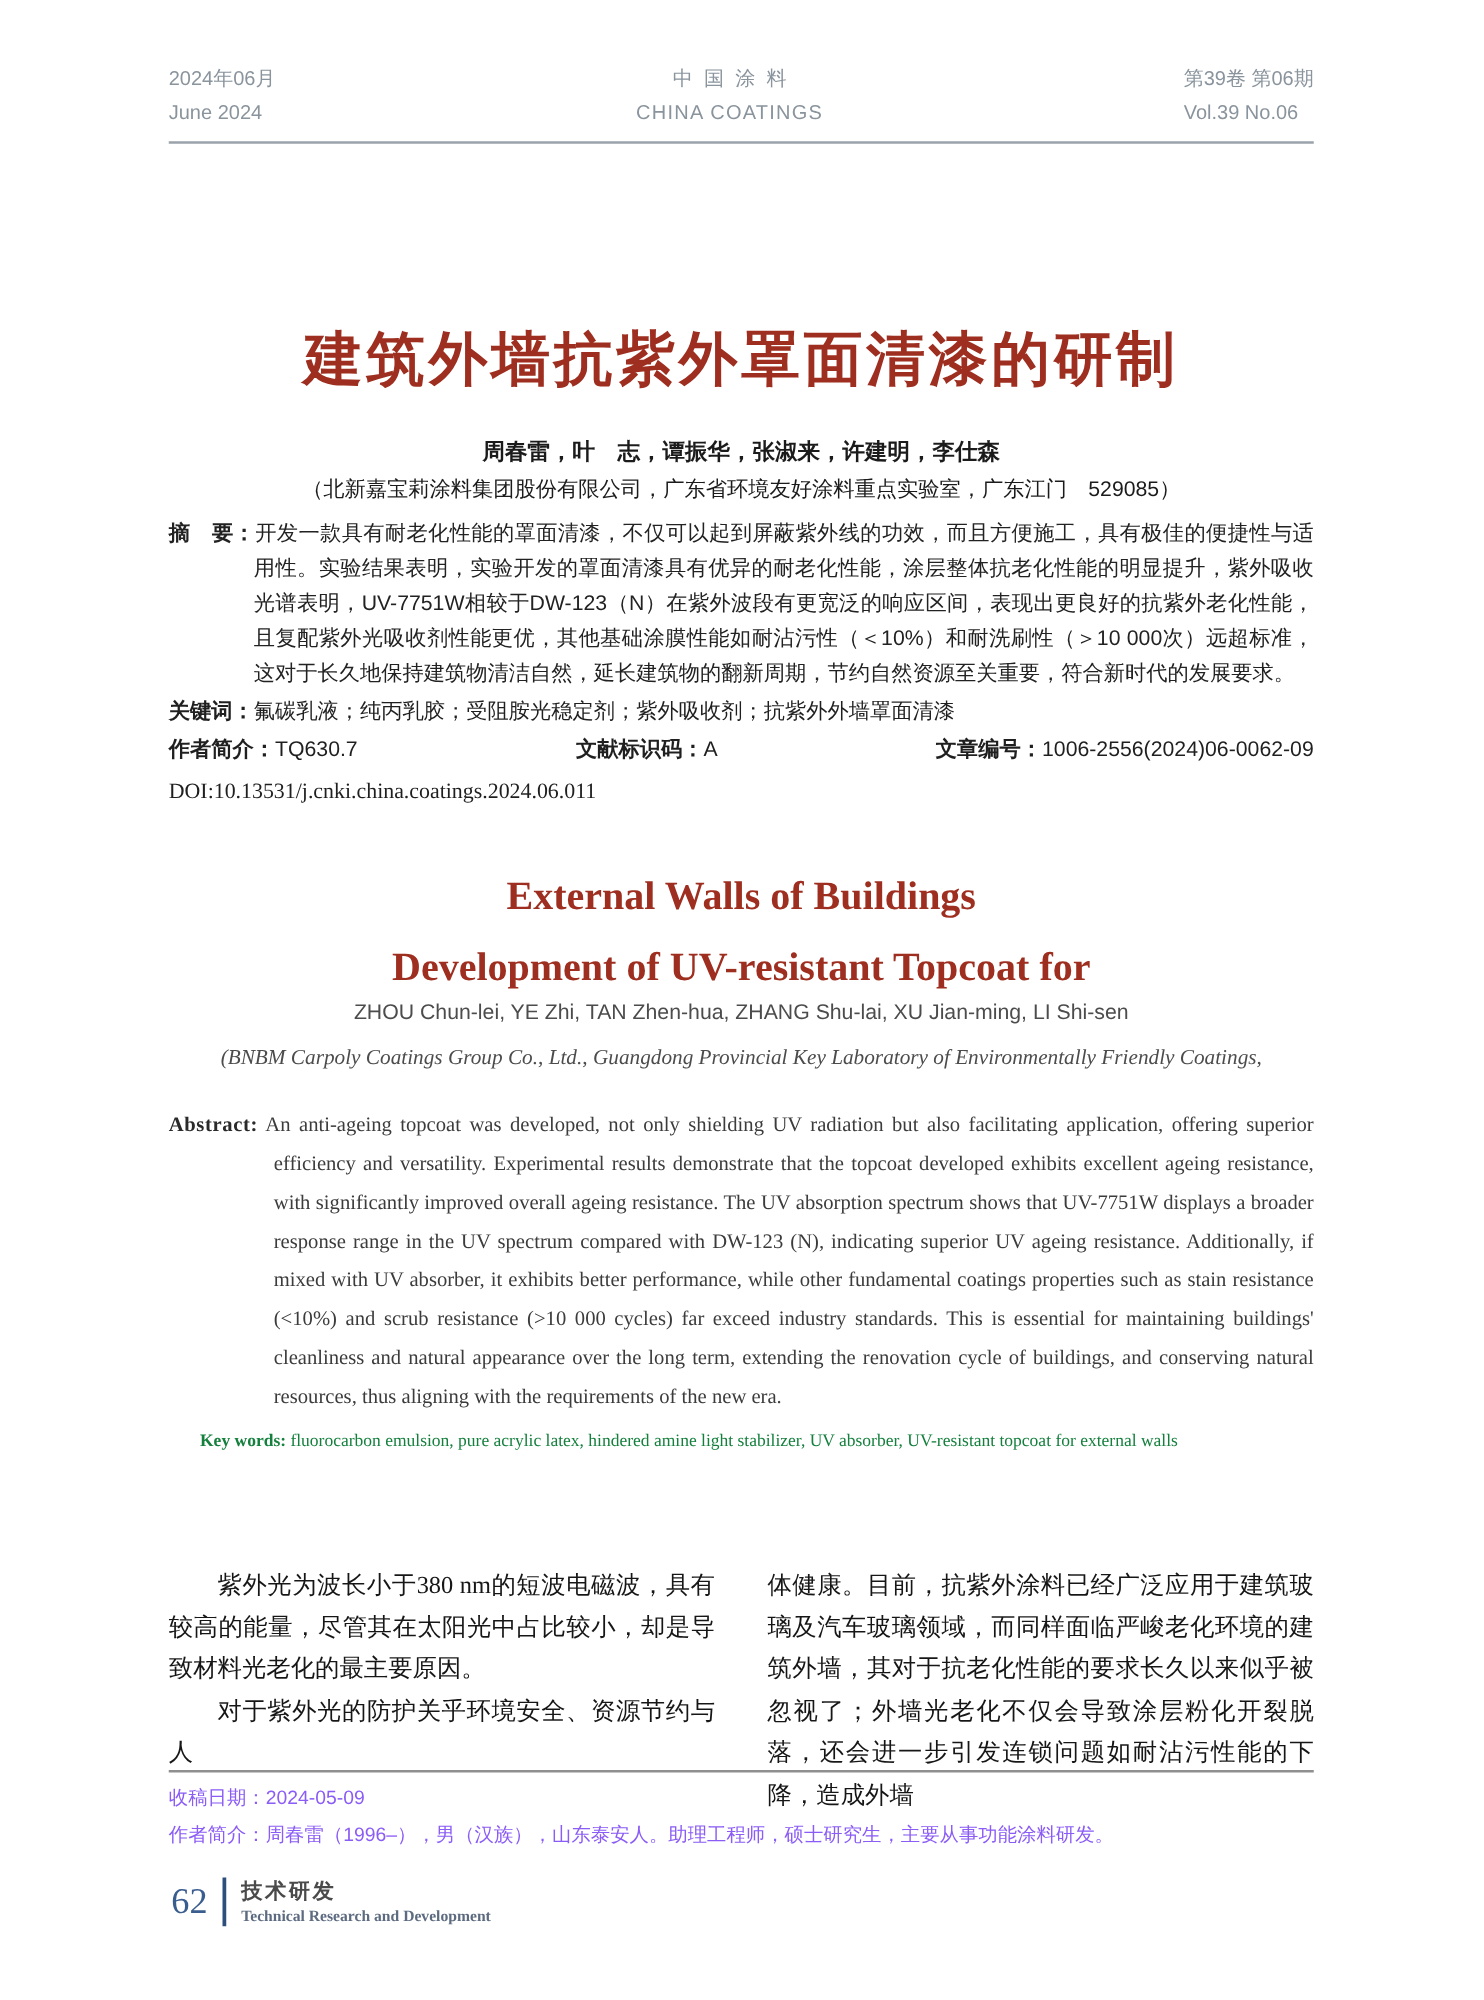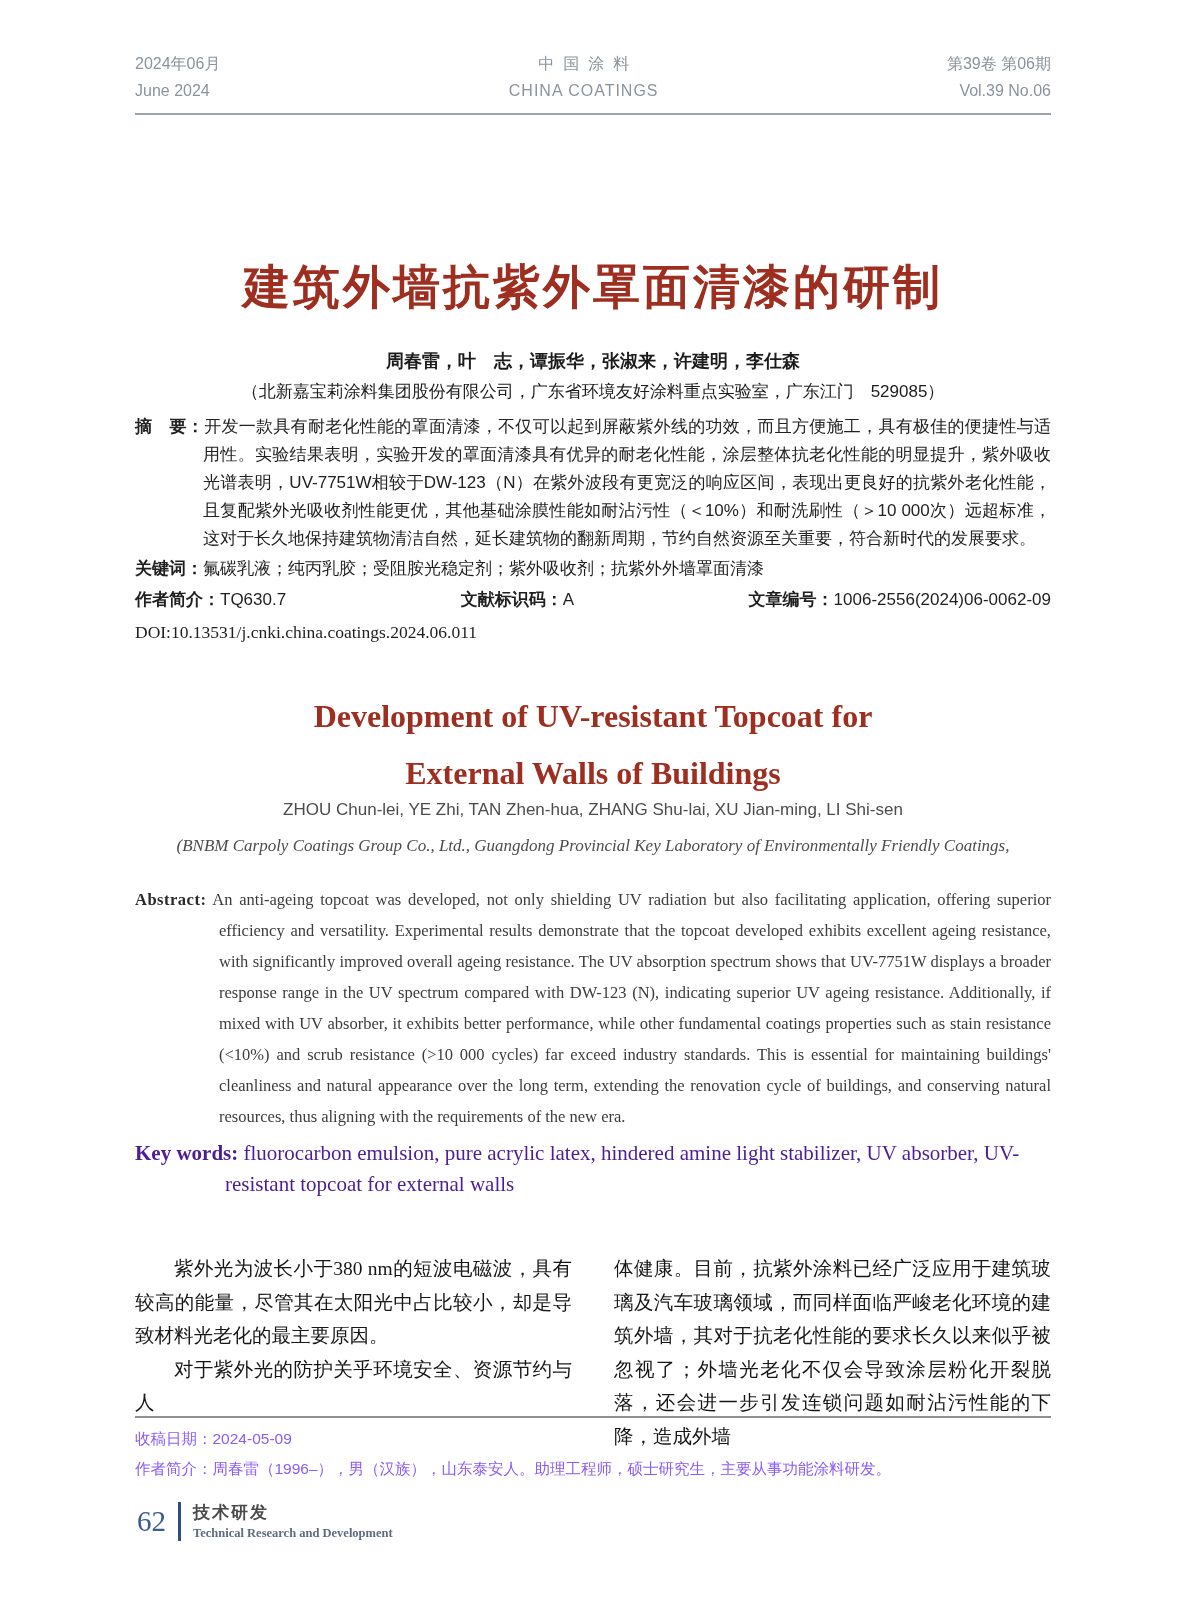--- a/index.html
+++ b/index.html
@@ -12,21 +12,21 @@
   html,body{margin:0;padding:0;background:#ffffff;}
   .page{
     position:relative;width:1187px;height:1600px;background:#fff;overflow:hidden;
     font-family:"Liberation Sans",sans-serif;color:#1f1f1f;
   }
   .abs{position:absolute;left:135px;width:916px;box-sizing:border-box;}
 
   
   .journal-header{top:50px;display:flex;justify-content:space-between;color:var(--header-gray);font-size:16px;line-height:27px;}
   .hcol.center{text-align:center;}
-  .hcol.right{text-align:right;}
+  .hcol.right{}
   .journal-cn{letter-spacing:9px;text-indent:9px;}
   .journal-en{letter-spacing:1px;}
   .header-rule{top:113px;border-top:2px solid #9aa3ab;height:0;}
 
   
   .title-cn{top:256px;margin:0;text-align:center;font-size:47px;font-weight:bold;letter-spacing:3px;color:var(--title-red);}
   .authors-cn{top:349px;text-align:center;font-size:18px;font-weight:bold;color:#1b1b1b;}
   .affiliation-cn{top:380px;text-align:center;font-size:17px;color:#1b1b1b;}
 
   
@@ -41,21 +41,21 @@
 
   
   .title-en{top:688px;margin:0;text-align:center;font-family:"Liberation Serif",serif;font-weight:bold;font-size:32px;line-height:57px;color:var(--title-red);}
   .authors-en{top:800px;text-align:center;font-size:17px;color:#4c4c4c;}
   .affiliation-en{top:831px;text-align:center;font-family:"Liberation Serif",serif;font-style:italic;font-size:17px;line-height:29px;color:#4c4c4c;}
 
   
   .en-abstract-group{top:884px;}
   .abstract-en{font-family:"Liberation Serif",serif;font-size:16.5px;line-height:31px;color:#3c3c3c;padding-left:84px;text-indent:-84px;}
   .abstract-en .hang-label{color:#2a2a2a;letter-spacing:0.5px;}
-  .keywords-en{font-family:"Liberation Serif",serif;font-size:21px;line-height:31px;color:#4c1d95;margin-top:6px;padding-left:90px;text-indent:-90px;text-align:left;}
+  .keywords-en{font-family:"Liberation Serif",serif;font-size:14px;line-height:31px;color:#15803d;margin-top:6px;padding-left:90px;text-indent:-90px;text-align:left;margin-left:25px;}
 
   
   .intro{top:1252px;display:flex;gap:42px;}
   .col{width:437px;font-family:"Liberation Serif",serif;font-size:19.5px;line-height:33.5px;color:#161616;text-align:justify;}
   .intro-heading{margin:0 0 8px 0;font-family:"Liberation Sans",sans-serif;font-size:23px;font-weight:bold;letter-spacing:2px;color:var(--heading-red);line-height:29px;}
   .col p{margin:0;text-indent:2em;}
   .col p.no-indent{text-indent:0;}
 
   
   .footnote-rule{top:1416px;border-top:2px solid #8f8f8f;height:0;}
@@ -98,22 +98,22 @@
     <p class="hang keywords-cn"><span class="hang-label">关键词：</span><span>氟碳乳液；纯丙乳胶；受阻胺光稳定剂；紫外吸收剂；抗紫外外墙罩面清漆</span></p>
     <div class="meta-row">
       <span><b>作者简介：</b><span>TQ630.7</span></span>
       <span><b>文献标识码：</b><span>A</span></span>
       <span><b>文章编号：</b><span>1006-2556(2024)06-0062-09</span></span>
     </div>
     <div class="doi">DOI:10.13531/j.cnki.china.coatings.2024.06.011</div>
   </div>
 
   <h2 class="abs title-en">
+    <div>External Walls of Buildings</div>
     <div>Development of UV-resistant Topcoat for</div>
-    <div>External Walls of Buildings</div>
   </h2>
   <div class="abs authors-en">ZHOU Chun-lei, YE Zhi, TAN Zhen-hua, ZHANG Shu-lai, XU Jian-ming, LI Shi-sen</div>
   <div class="abs affiliation-en">
     <div>(BNBM Carpoly Coatings Group Co., Ltd., Guangdong Provincial Key Laboratory of Environmentally Friendly Coatings,</div>
   </div>
 
   <div class="abs en-abstract-group">
     <p class="hang abstract-en"><span class="hang-label">Abstract:</span> <span>An anti-ageing topcoat was developed, not only shielding UV radiation but also facilitating application, offering superior efficiency and versatility. Experimental results demonstrate that the topcoat developed exhibits excellent ageing resistance, with significantly improved overall ageing resistance. The UV absorption spectrum shows that UV-7751W displays a broader response range in the UV spectrum compared with DW-123 (N), indicating superior UV ageing resistance. Additionally, if mixed with UV absorber, it exhibits better performance, while other fundamental coatings properties such as stain resistance (&lt;10%) and scrub resistance (&gt;10 000 cycles) far exceed industry standards. This is essential for maintaining buildings' cleanliness and natural appearance over the long term, extending the renovation cycle of buildings, and conserving natural resources, thus aligning with the requirements of the new era.</span></p>
     <p class="hang keywords-en"><span class="hang-label">Key words:</span> <span>fluorocarbon emulsion, pure acrylic latex, hindered amine light stabilizer, UV absorber, UV-resistant topcoat for external walls</span></p>
   </div>

